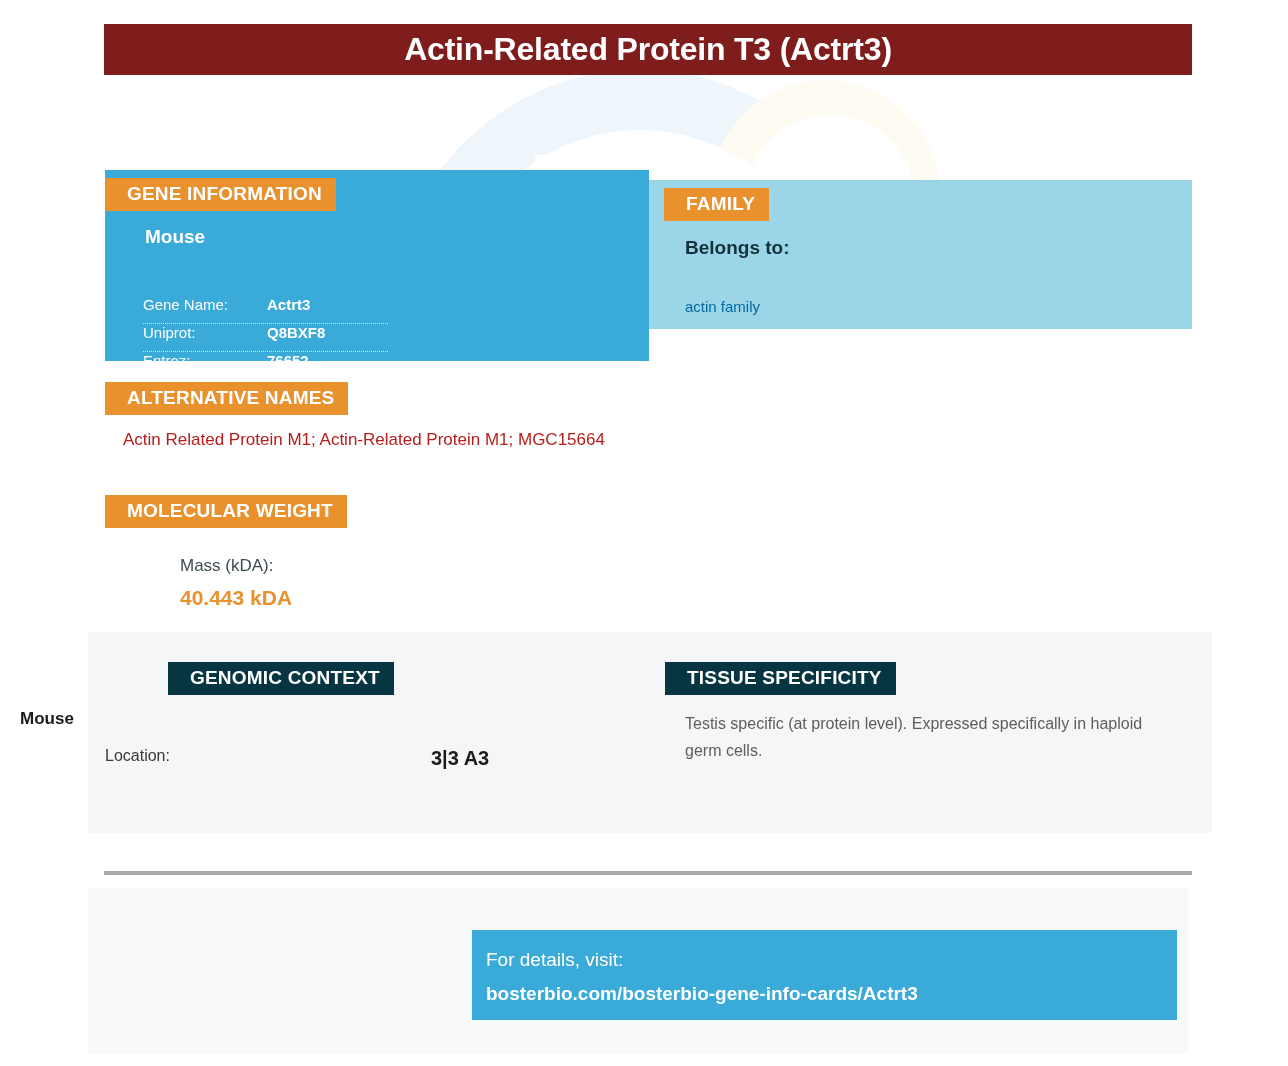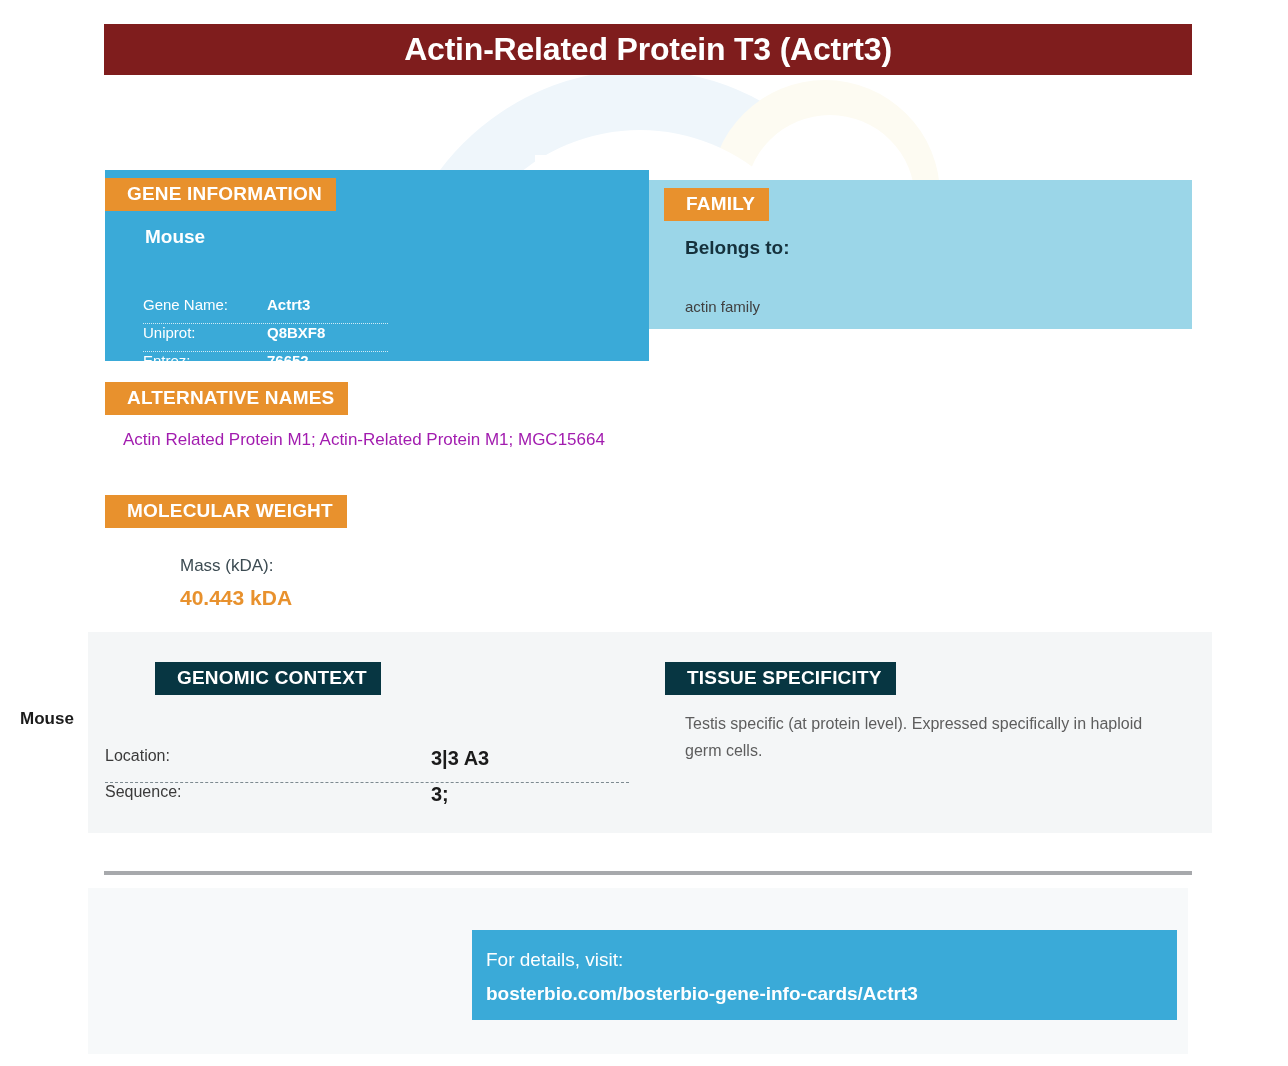--- a/index.html
+++ b/index.html
@@ -186,31 +186,31 @@
     left: 36px;
     top: 57px;
     color: #15313c;
     font-size: 19px;
     font-weight: bold;
   }
   .family-panel .fam-value {
     position: absolute;
     left: 36px;
     top: 118px;
-    color: #404040;
+    color: #0369a1;
     font-size: 15px;
   }
 
   
   .alt-tag-wrap { position: absolute; left: 105px; top: 382px; text-decoration: underline; }
   .alt-text {
     position: absolute;
     left: 123px;
     top: 430px;
-    color: #a21caf;
+    color: #b91c1c;
     font-size: 17px;
   }
 
   
   .mw-tag-wrap { position: absolute; left: 105px; top: 495px; }
   .mw-label {
     position: absolute;
     left: 180px;
     top: 556px;
     color: #3c4b52;
@@ -228,21 +228,21 @@
 
   
   .gray-section {
     position: absolute;
     left: 88px;
     top: 632px;
     width: 1124px;
     height: 201px;
     background: #f4f6f7;
   }
-  .gc-tag-wrap { position: absolute; left: 19px; top: 30px; padding-left: 48px; }
+  .gc-tag-wrap { position: absolute; left: 32px; top: 30px; padding-left: 48px; }
   .gc-species {
     position: absolute;
     left: 20px;
     top: 709px;
     color: #1b1b1b;
     font-size: 17px;
     font-weight: bold;
   }
   .gc-list {
     position: absolute;
@@ -381,24 +381,20 @@
 
 <div class="gray-section">
   <div class="gc-tag-wrap">
     <span class="tag teal">GENOMIC CONTEXT</span>
   </div>
   <div class="gc-list">
     <div class="gc-row">
       <span class="gc-key">Location:</span>
       <span class="gc-val">3|3 A3</span>
     </div>
-    <div class="gc-row">
-      <span class="gc-key">Sequence:</span>
-      <span class="gc-val">3;</span>
-    </div>
   </div>
 
   <div class="ts-tag-wrap">
     <span class="tag teal">TISSUE SPECIFICITY</span>
   </div>
   <div class="ts-text">Testis specific (at protein level). Expressed specifically in haploid germ cells.</div>
 </div>
 <div class="gc-species">Mouse</div>
 
 <div class="divider"></div>

